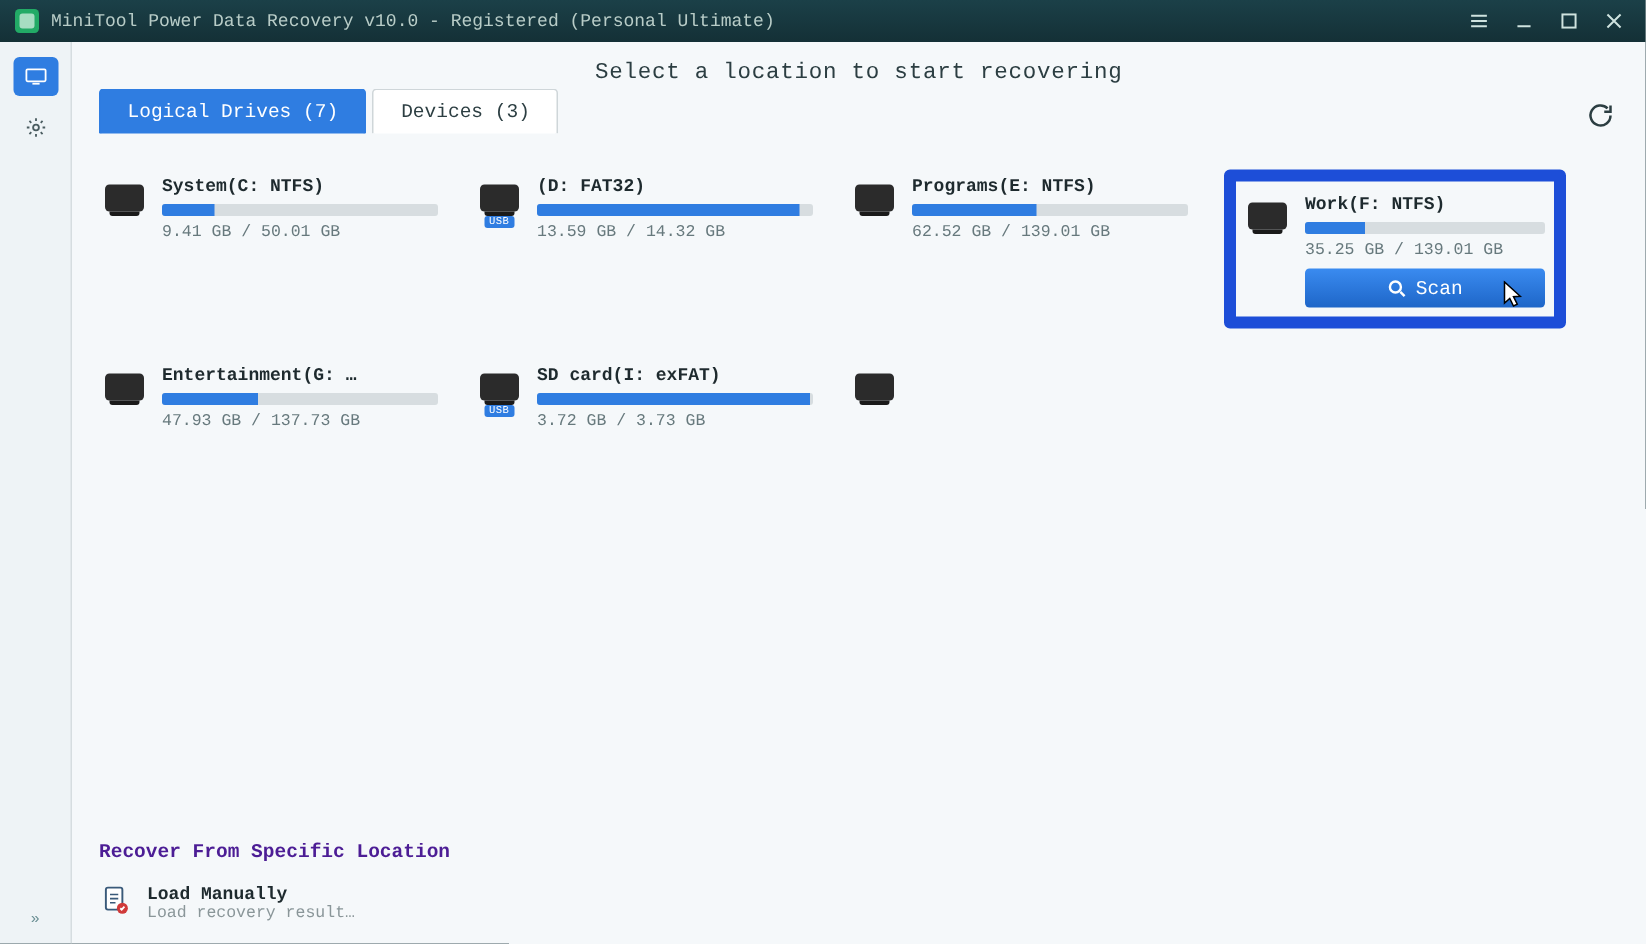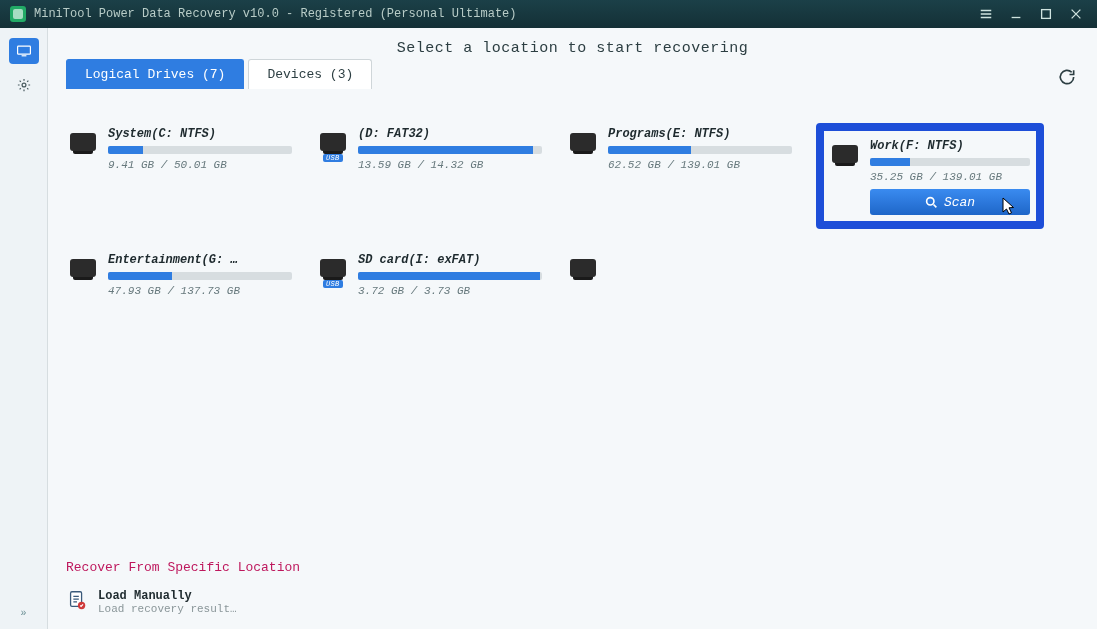--- a/index.html
+++ b/index.html
@@ -37,21 +37,21 @@
   .tabsrow { display:flex; align-items:flex-end; }
   .tabs { display:flex; }
   .tab {
     padding:7px 18px; font-size:13px; border:1px solid #cfd6d9; border-bottom:none;
     background:#fff; color:#2c3e42; cursor:pointer; border-radius:3px 3px 0 0; margin-right:4px;
   }
   .tab.active { background:#2f7de1; color:#fff; border-color:#2f7de1; }
   .refresh { margin-left:auto; width:22px; height:22px; cursor:pointer; }
   .refresh svg { width:20px; height:20px; stroke:#2c3e42; fill:none; stroke-width:2; }
 
-  .drives { display:flex; flex-wrap:wrap; gap:20px 22px; margin-top:34px;font-style:italic; }
+  .drives { display:flex; flex-wrap:wrap; gap:20px 22px; margin-top:24px; }
   .drive {
     width:228px; padding:4px 2px 6px 2px; cursor:pointer; position:relative;
     display:flex;
   }
   .drive.highlight { border:8px solid #1d4ed8; border-radius:4px; padding:8px 6px 6px 6px; }
   .dicon { width:28px; height:22px; margin:6px 10px 0 2px; flex-shrink:0; }
   .dicon .hdd { width:26px; height:18px; background:#2b2b2b; border-radius:3px; position:relative; }
   .dicon .hdd::after { content:""; position:absolute; left:3px; right:3px; bottom:-3px; height:3px; background:#1a1a1a; border-radius:0 0 2px 2px;}
   .dicon .usb { position:absolute; bottom:-7px; left:3px; font-size:7px; background:#2f7de1; color:#fff; padding:0 3px; border-radius:2px; letter-spacing:.3px;}
   .dbody { flex:1; min-width:0; }
@@ -60,21 +60,21 @@
   .dbar .fill { height:100%; background:#2f7de1; }
   .dsize { font-size:11px; color:#67797d; }
   .scanbtn {
     margin-top:6px; height:26px; background:linear-gradient(#3a8bf0,#1e66c8);
     color:#fff; font-size:13px; display:flex; align-items:center; justify-content:center;
     border-radius:3px; cursor:pointer; gap:6px;
   }
   .scanbtn svg { width:13px; height:13px; stroke:#fff; fill:none; stroke-width:2; }
 
   .footer { margin-top:auto; padding-top:20px; }
-  .sectiontitle { font-size:13px; font-weight:normal; color:#be185d; margin-bottom:14px; }
+  .sectiontitle { font-size:13px; font-weight:bold; color:#4c1d95; margin-bottom:14px; }
   .loadrow { display:flex; align-items:flex-start; gap:10px; cursor:pointer; }
   .loadicon { width:22px; height:22px; position:relative; }
   .loadicon svg { width:22px; height:22px; }
   .loadtext .t1 { font-size:12px; font-weight:bold; color:#1e2a2e; }
   .loadtext .t2 { font-size:11px; color:#8a9699; }
 
   .cursor { position:absolute; width:16px; height:20px; pointer-events:none; }
 </style>
 </head>
 <body>

